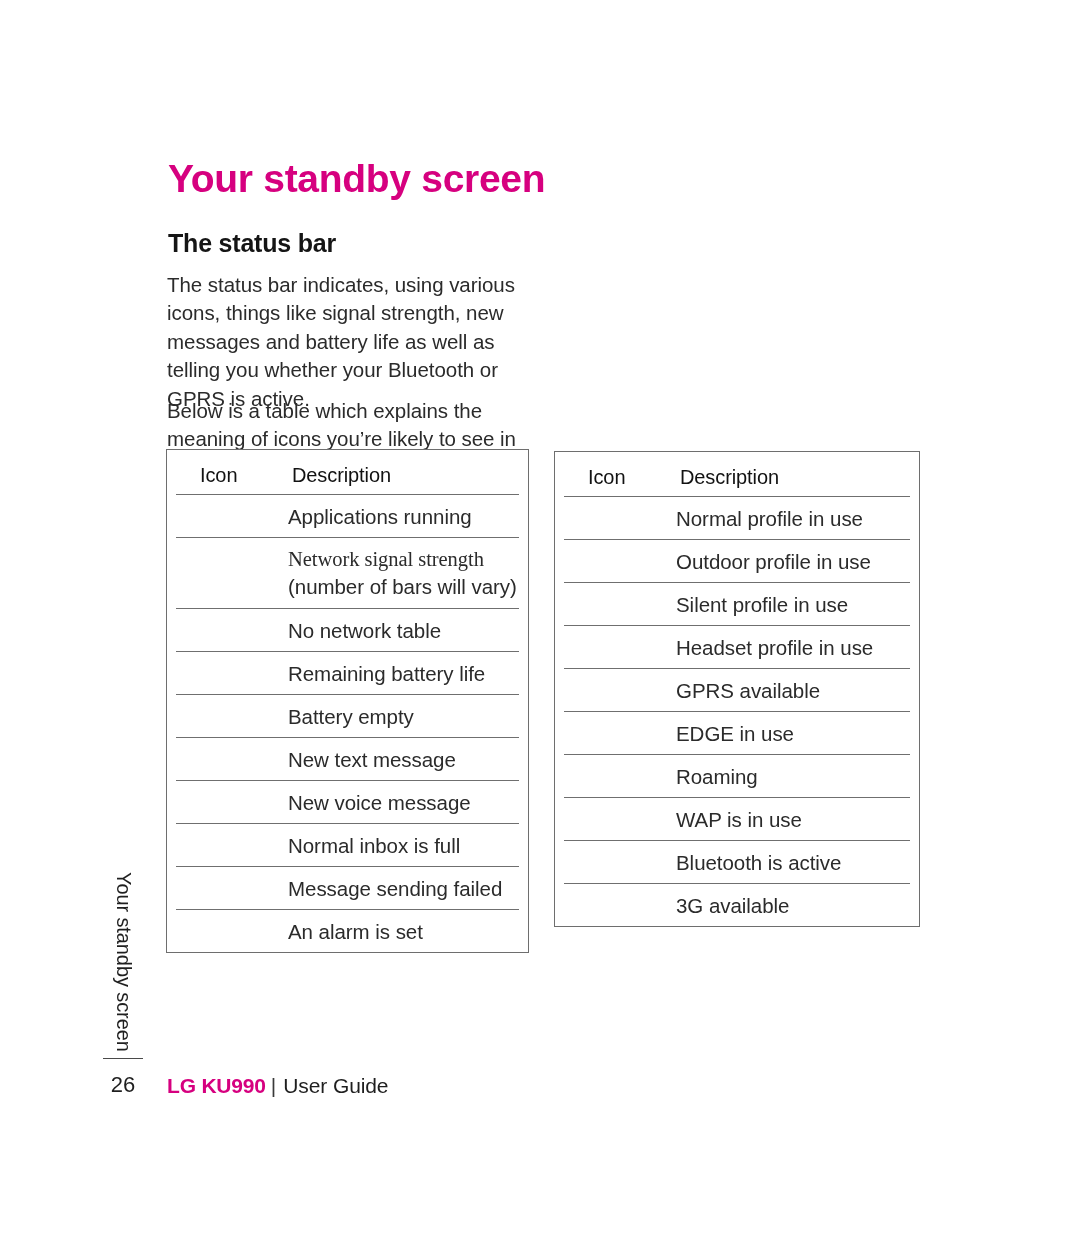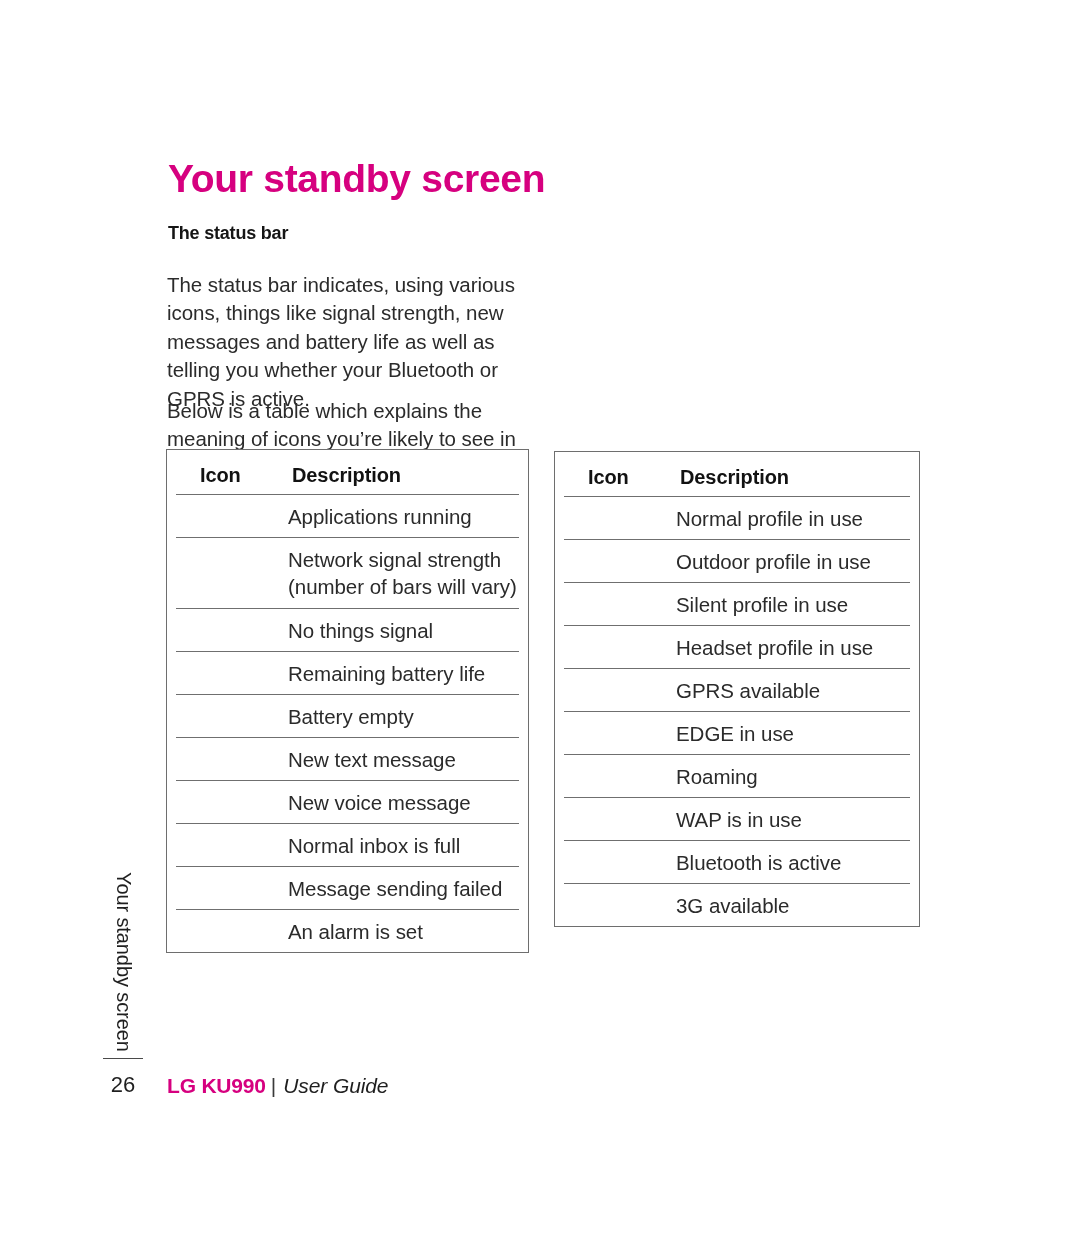--- a/index.html
+++ b/index.html
@@ -33,21 +33,21 @@
     letter-spacing: -0.3px;
     color: #d6007f;
     white-space: nowrap;
   }
 
   
   .sub-heading {
     position: absolute;
     left: 168px;
     top: 208px;
-    font-size: 18px;
+    font-size: 25px;
     font-weight: bold;
     color: #151515;
     letter-spacing: -0.2px;
     white-space: nowrap;
   }
 
   
   .intro {
     position: absolute;
     left: 167px;
@@ -85,21 +85,21 @@
   }
   .tbl col.c-icon { width: 112px; }
 
   .tbl th, .tbl td {
     padding: 0;
     vertical-align: middle;
   }
 
   .tbl thead th {
     font-size: 20px;
-    font-weight: bold;
+    font-weight: normal;
     color: #121212;
     text-align: left;
     height: 38px;
     padding-top: 6px;
     letter-spacing: -0.1px;
   }
   .tbl thead th.th-icon { padding-left: 24px; }
   .tbl thead th.th-desc { padding-left: 4px; }
 
   .tbl tbody tr {
@@ -185,21 +185,20 @@
     font-weight: bold;
     letter-spacing: -0.2px;
   }
   .footer-text .sep {
     color: #3a3a3a;
     padding: 0 7px 0 5px;
   }
   .footer-text .guide {
     color: #1f1f1f;
     letter-spacing: -0.1px;
-    font-style: italic;
   }
 </style>
 </head>
 <body>
 
 <div class="page">
 
   <h1 class="page-title">Your standby screen</h1>
 
   <h2 class="sub-heading">The status bar</h2>
@@ -221,27 +220,27 @@
         </tr>
       </thead>
       <tbody id="left-body">
           <tr>
             <td class="cell-icon"></td>
             <td class="cell-desc">Applications running</td>
           </tr>
           <tr class="tall">
             <td class="cell-icon"></td>
             <td class="cell-desc">
-              <span style="display: block;">Network signal strength</span>
+              <span style="display: block; font-family: Liberation Serif, serif;">Network signal strength</span>
               <span class="l2">(number of bars will vary)</span>
             </td>
           </tr>
           <tr>
             <td class="cell-icon"></td>
-            <td class="cell-desc">No things signal</td>
+            <td class="cell-desc">No network table</td>
           </tr>
           <tr>
             <td class="cell-icon"></td>
             <td class="cell-desc">Remaining battery life</td>
           </tr>
           <tr>
             <td class="cell-icon"></td>
             <td class="cell-desc">Battery empty</td>
           </tr>
           <tr>

